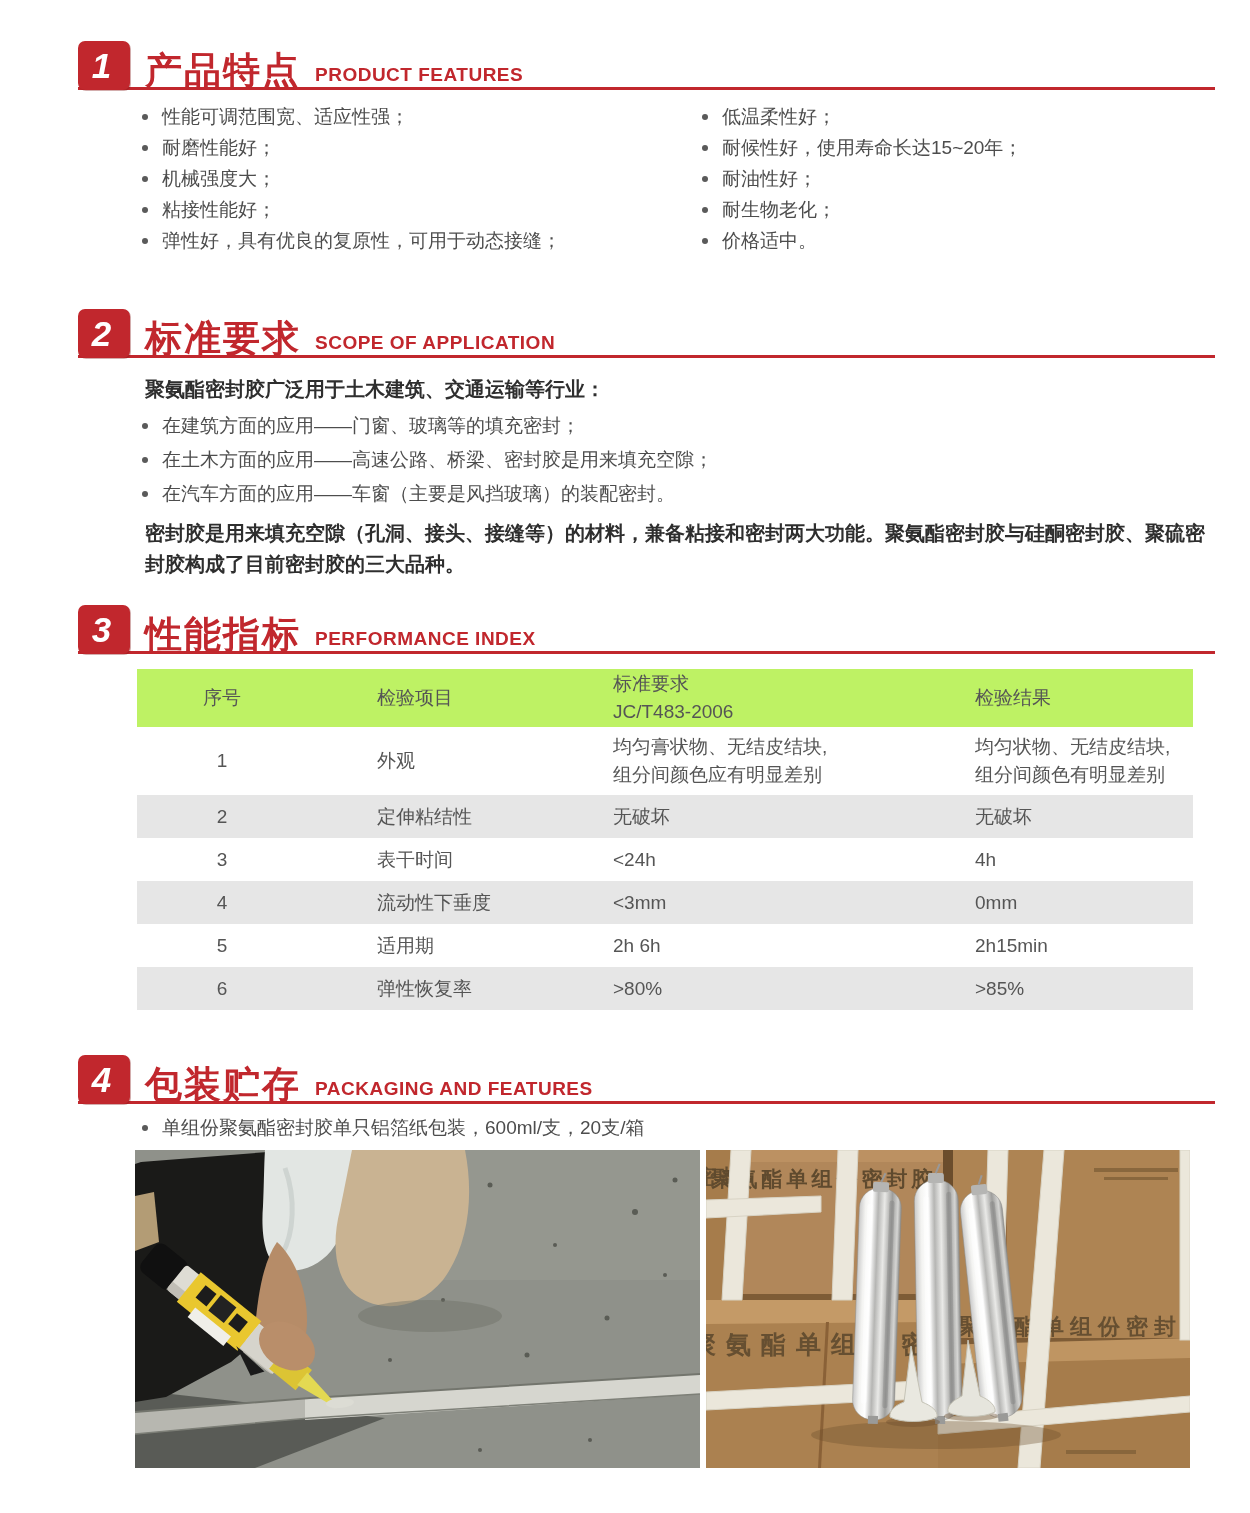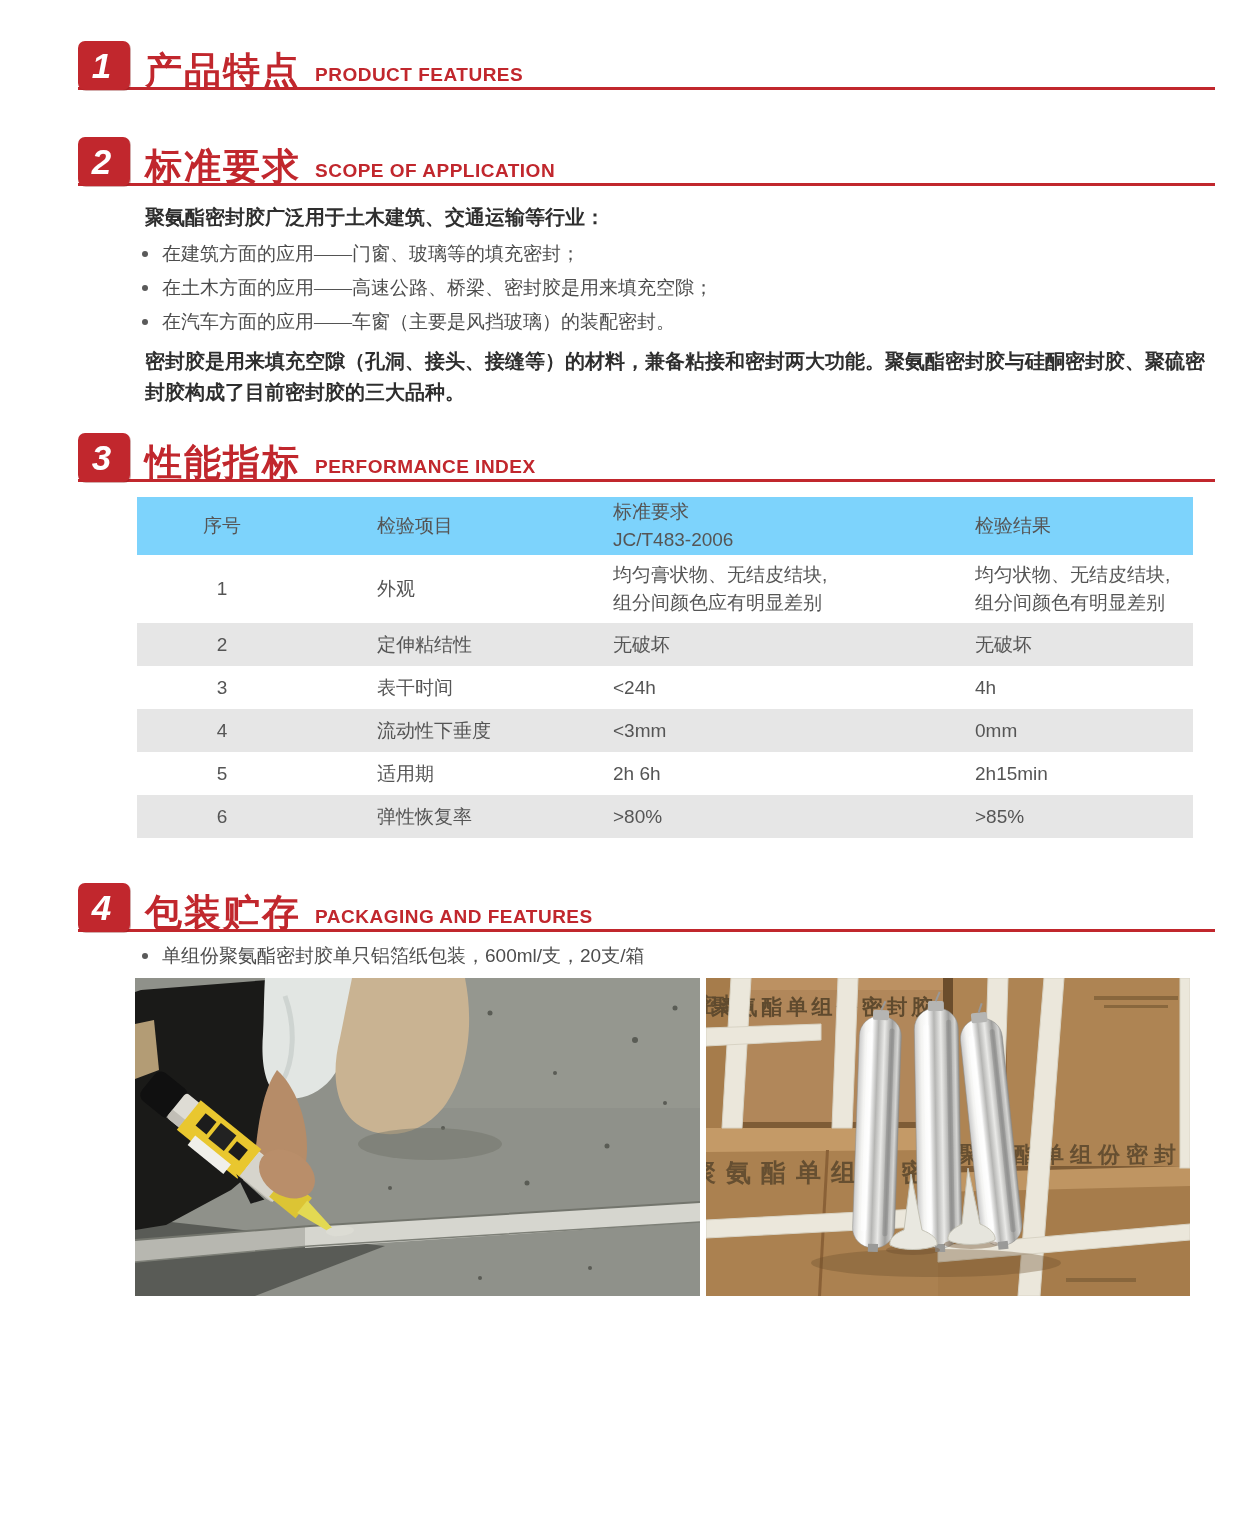--- a/index.html
+++ b/index.html
@@ -25,29 +25,29 @@
   
   ul{list-style:none;margin:0;padding:0;}
   .b{position:relative;padding-left:27px;font-size:19px;line-height:20px;margin-bottom:11px;color:var(--body);}
   .b::before{content:"";position:absolute;left:7px;top:7px;width:6px;height:6px;border-radius:50%;background:#5a5a5a;}
 
   .features{display:flex;margin:17px 0 0 57px;}
   .features .colL{width:560px;}
   .features .colR{flex:1;}
 
   .sec2{margin-top:44px;}
-  .scope{margin:18px 0 0 57px;font-family:Liberation Serif, serif;}
+  .scope{margin:18px 0 0 57px;}
   .scope-intro{font-size:20px;font-weight:bold;color:var(--dark);margin:0 0 13px 10px;}
   .scope .b{margin-bottom:14px;}
   .scope-note{font-size:20px;font-weight:bold;color:var(--dark);line-height:31px;margin:8px 0 2px 10px;max-width:1090px;}
 
   .sec3{margin-top:22px;}
   .ptable{margin:15px 0 0 59px;width:1056px;border-collapse:collapse;font-size:19px;color:#555;table-layout:fixed;}
   .ptable th{font-weight:normal;text-align:left;}
-  .ptable thead tr{background:#7dd3fc;}
+  .ptable thead tr{background:#bef264;}
   .ptable thead th{height:58px;vertical-align:middle;}
   .ptable tbody tr{background:#ffffff;}
   .ptable tbody tr:nth-child(even){background:#e6e6e6;}
   .ptable tbody tr:first-child td{height:68px;}
   .ptable td{height:43px;vertical-align:middle;}
   .ptable .c1{text-align:center;}
   .ptable .pad{padding-left:70px;}
   .pre{white-space:pre-line;line-height:28px;}
 
   .sec4{margin-top:42px;}
@@ -61,20 +61,36 @@
 <body>
 
 <div class="page">
 
   <section>
     <header class="sec-head">
       <div class="badge">1</div>
       <h2 class="title-cn">产品特点</h2>
       <span class="title-en">PRODUCT FEATURES</span>
     </header>
+    <div class="features">
+      <ul class="colL">
+        <li class="b">性能可调范围宽、适应性强；</li>
+        <li class="b">耐磨性能好；</li>
+        <li class="b">机械强度大；</li>
+        <li class="b">粘接性能好；</li>
+        <li class="b">弹性好，具有优良的复原性，可用于动态接缝；</li>
+      </ul>
+      <ul class="colR">
+        <li class="b">低温柔性好；</li>
+        <li class="b">耐候性好，使用寿命长达15~20年；</li>
+        <li class="b">耐油性好；</li>
+        <li class="b">耐生物老化；</li>
+        <li class="b">价格适中。</li>
+      </ul>
+    </div>
   </section>
 
   <section class="sec2">
     <header class="sec-head">
       <div class="badge">2</div>
       <h2 class="title-cn">标准要求</h2>
       <span class="title-en">SCOPE OF APPLICATION</span>
     </header>
     <div class="scope">
       <p class="scope-intro">聚氨酯密封胶广泛用于土木建筑、交通运输等行业：</p>

